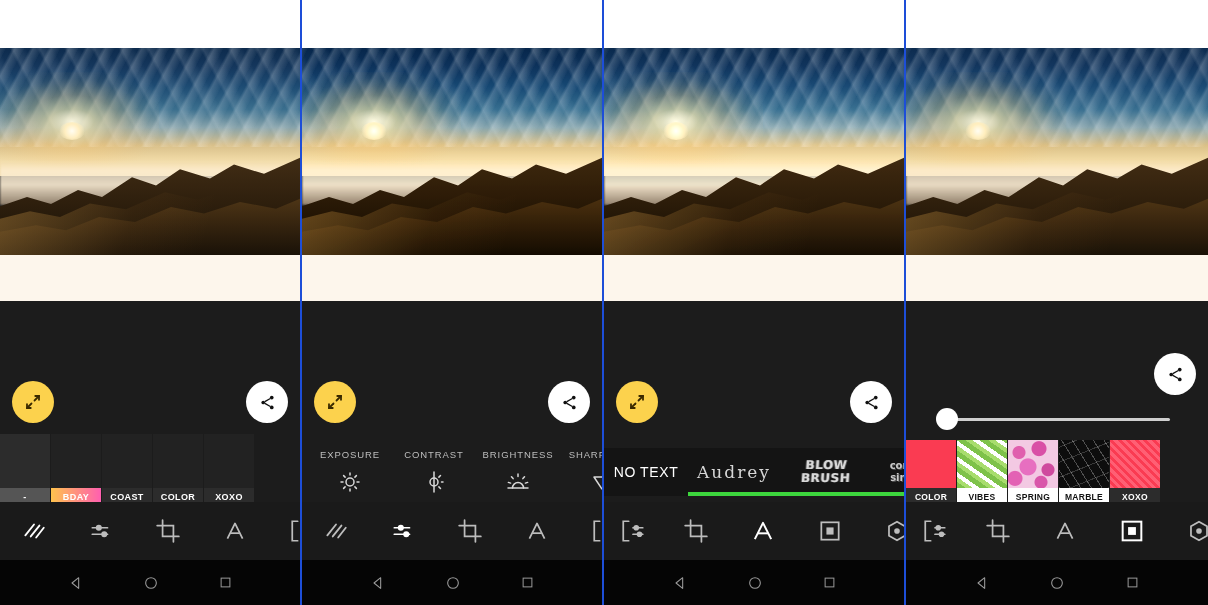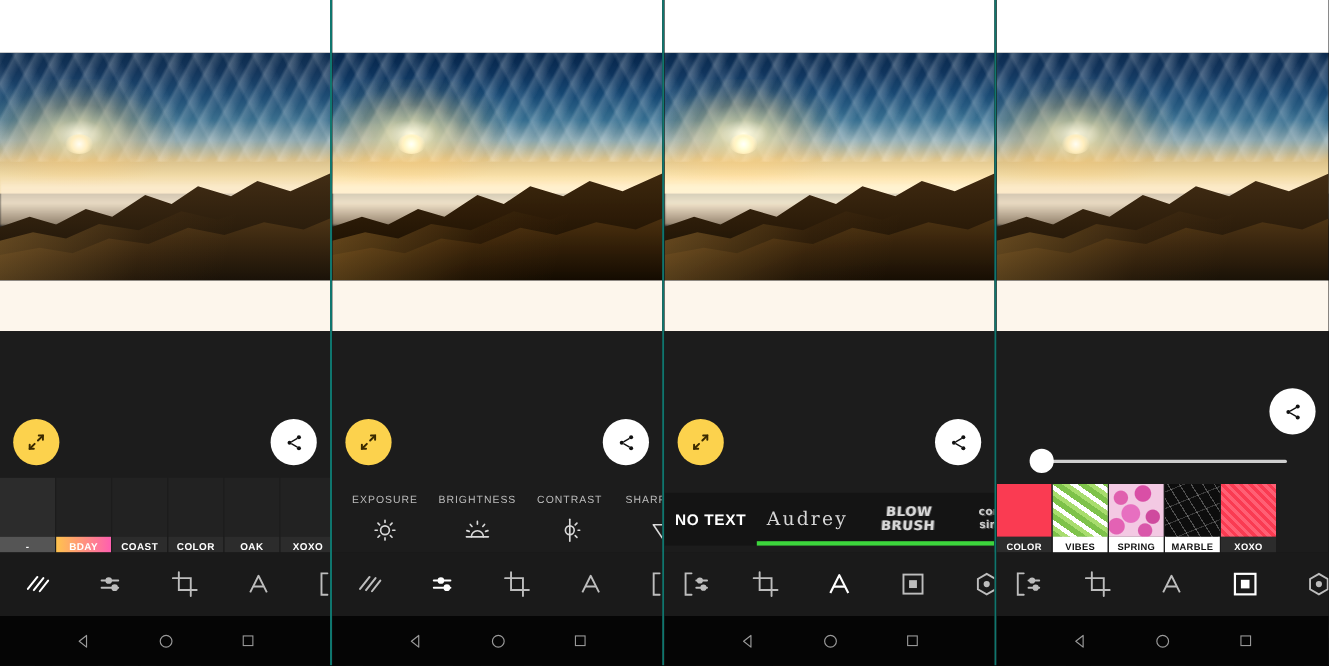--- a/index.html
+++ b/index.html
@@ -13,21 +13,21 @@
     position: relative;
     width: 1208px; height: 605px;
     background: #000;
     display: flex;
   }
   .panel {
     position: relative;
     width: 302px; height: 605px;
     background: #1b1b1b;
     overflow: hidden;
-    border-right: 2px solid #0f766e;
+    border-right: 2px solid #1d4ed8;
   }
   .panel:last-child { border-right: none; }
 
   
   .topbar {
     position: absolute; left: 0; right: 0; top: 0;
     height: 48px; background: #ffffff;
   }
 
   
@@ -229,21 +229,21 @@
     display: flex; align-items: center;
     background: #141414;
   }
   .fontitem {
     flex: 0 0 auto;
     display: flex; align-items: center; justify-content: center;
     height: 100%;
     color: #d8d8d8;
     position: relative;
   }
-  .fontitem.sel { color: #fff; font-weight: 700; font-size: 14px; letter-spacing: .6px; width: 84px; }
+  .fontitem.sel { color: #fff; font-weight: 400; font-size: 14px; letter-spacing: .6px; width: 84px; }
   .f-audrey { width: 92px; font-family: "DejaVu Serif", serif; font-size: 17px; letter-spacing: 2px; color: #d6d6d6; }
   .f-blow { width: 92px; font-family: "DejaVu Sans", sans-serif; font-weight: 700; font-size: 12px;
             line-height: 13px; text-align: center; letter-spacing: .5px;
             text-shadow: 1px 0 0 #555, -1px 0 0 #555; transform: skewX(-4deg); }
   .f-cont { width: 60px; font-family: "DejaVu Sans", sans-serif; font-weight: 700; font-size: 10px;
             line-height: 12px; text-align: center; color: #c9c9c9;
             text-shadow: 1px 1px 0 #4a4a4a; }
   .greenbar {
     position: absolute; height: 4px; background: #3dd63d;
   }
@@ -396,26 +396,20 @@
           <div class="filmlabel">COAST</div>
         </div>
         <div class="filmitem">
           <div class="filmthumb">
               <div class="thumb-img"></div>
             </div>
           <div class="filmlabel">COLOR</div>
         </div>
         <div class="filmitem">
           <div class="filmthumb">
-              <div class="thumb-img"></div>
-            </div>
-          <div class="filmlabel">OAK</div>
-        </div>
-        <div class="filmitem">
-          <div class="filmthumb">
               <div class="thumb-img" style="filter:hue-rotate(280deg) saturate(1.6)"></div>
             </div>
           <div class="filmlabel">XOXO</div>
         </div>
       </div>
     </div>
 
     <div class="toolbar">
       <div class="tool">
         <svg width="26" height="26" viewBox="0 0 24 24" stroke="#fff" stroke-width="1.7" stroke-linecap="round">
@@ -514,36 +508,36 @@
         <div class="adjustitem">
           <div class="adjustlabel">EXPOSURE</div>
           <span>
             <svg width="24" height="24" viewBox="0 0 24 24" stroke="#d8d8d8" stroke-width="1.5" fill="none" stroke-linecap="round">
               <circle cx="12" cy="12" r="4"></circle>
               <path d="M12 3v2M12 19v2M3 12h2M19 12h2M5.6 5.6l1.5 1.5M16.9 16.9l1.5 1.5M18.4 5.6l-1.5 1.5M7.1 16.9l-1.5 1.5"></path>
             </svg>
           </span>
         </div>
         <div class="adjustitem">
+          <div class="adjustlabel">CONTRAST</div>
+          <span>
+            <svg width="24" height="24" viewBox="0 0 24 24" stroke="#d8d8d8" stroke-width="1.5" fill="none" stroke-linecap="round">
+              <circle cx="12" cy="12" r="4"></circle>
+                <path d="M12 2v20"></path>
+              <path d="M16.9 7.1l1.6-1.6M16.9 16.9l1.6 1.6M19.5 12H21"></path>
+            </svg>
+          </span>
+        </div>
+        <div class="adjustitem">
           <div class="adjustlabel">BRIGHTNESS</div>
           <span>
             <svg width="26" height="24" viewBox="0 0 26 24" stroke="#d8d8d8" stroke-width="1.5" fill="none" stroke-linecap="round">
               <path d="M3 18h20"></path>
                 <path d="M7.5 18a5.5 5.5 0 0 1 11 0"></path>
               <path d="M13 4v2.6M6.5 6.8l1.6 1.8M19.5 6.8l-1.6 1.8M3.4 12.4l2.2.7M22.6 12.4l-2.2.7"></path>
-            </svg>
-          </span>
-        </div>
-        <div class="adjustitem">
-          <div class="adjustlabel">CONTRAST</div>
-          <span>
-            <svg width="24" height="24" viewBox="0 0 24 24" stroke="#d8d8d8" stroke-width="1.5" fill="none" stroke-linecap="round">
-              <circle cx="12" cy="12" r="4"></circle>
-                <path d="M12 2v20"></path>
-              <path d="M16.9 7.1l1.6-1.6M16.9 16.9l1.6 1.6M19.5 12H21"></path>
             </svg>
           </span>
         </div>
         <div class="adjustitem">
           <div class="adjustlabel">SHARPNESS</div>
           <span>
             <svg width="24" height="24" viewBox="0 0 24 24" stroke="#d8d8d8" stroke-width="1.5" fill="none" stroke-linejoin="round">
               <path d="M4 7h16L12 19z"></path>
             </svg>
           </span>

